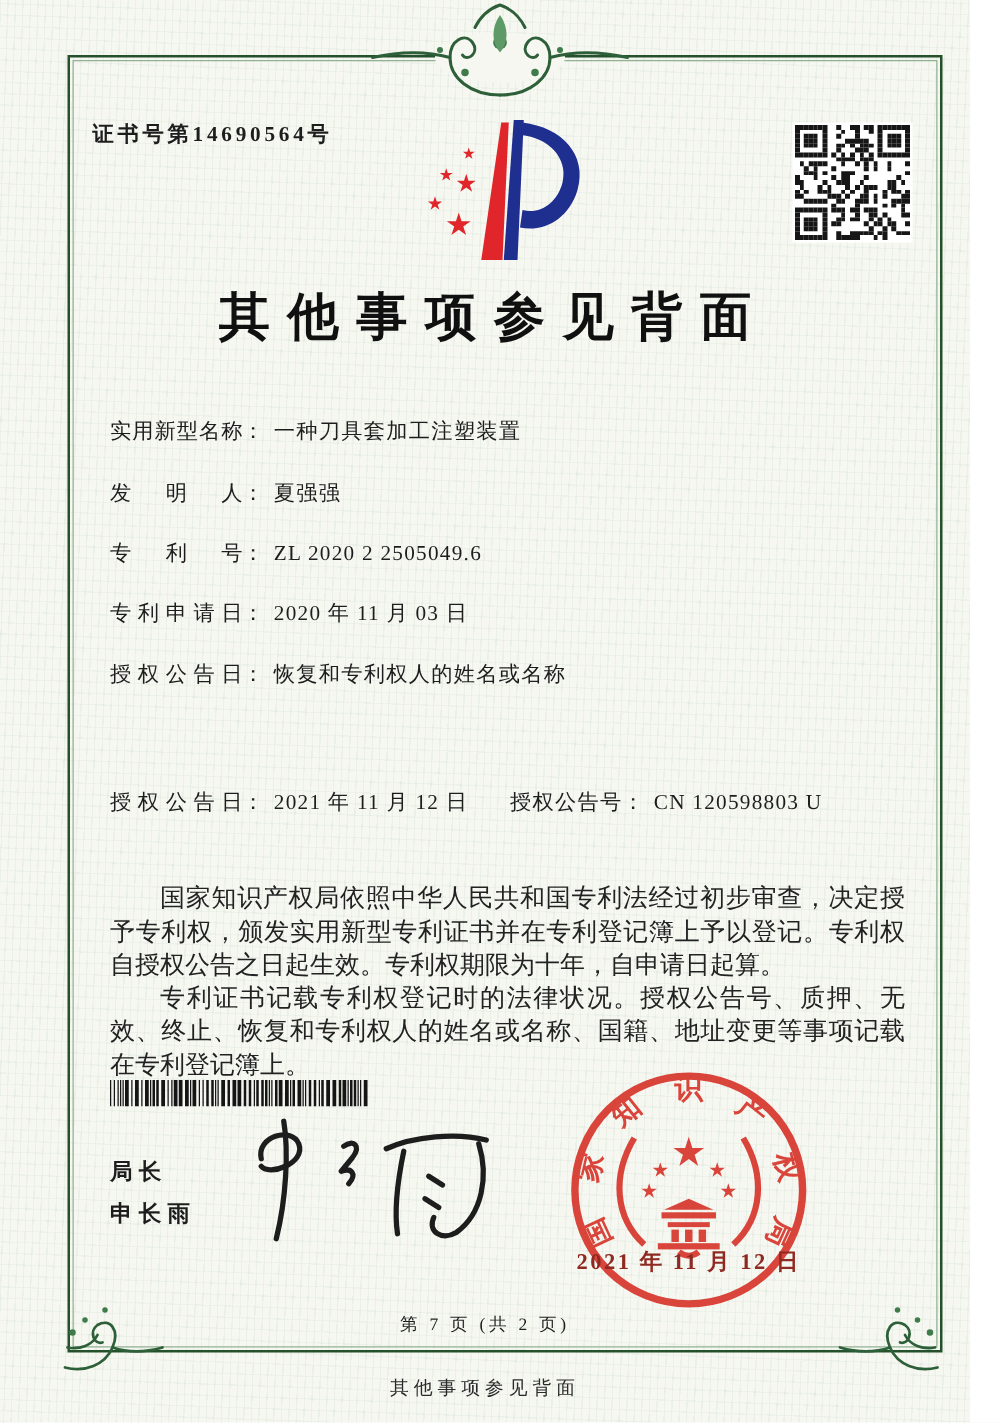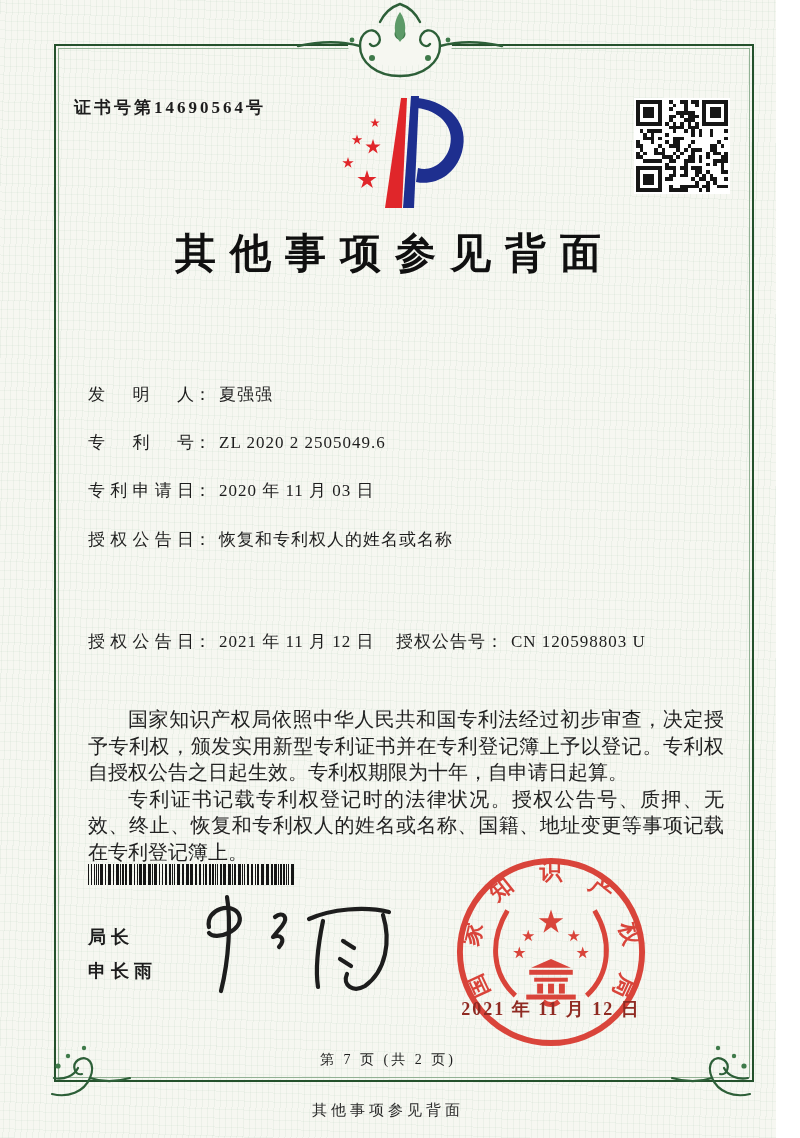--- a/index.html
+++ b/index.html
@@ -21,21 +21,21 @@
       display:grid; grid-template-columns:repeat(25,1fr); grid-template-rows:repeat(25,1fr);}
   .qr div{background:transparent;} .qr div.on{background:#161616;}
   .title{left:0; right:0; top:226px; text-align:center; font-size:41px; font-weight:bold;
          letter-spacing:14px; text-indent:14px; color:#101010;}
   .row{position:absolute; left:88px; font-size:17px; white-space:nowrap;}
   .lbl{display:inline-block; width:106px; text-align:justify; text-align-last:justify;}
   .colon{display:inline-block; margin-right:8px;}
   .val{letter-spacing:1px;}
   .addr-val{display:inline-block; vertical-align:top; white-space:normal; width:540px; line-height:26px;}
   .pair2{position:absolute; left:308px; top:0; white-space:nowrap;}
-  .pair2 .lbl2{letter-spacing:1px;}
+  .pair2 .lbl2{letter-spacing:1px;margin-left:12px;}
   .body-text{left:88px; width:636px; top:706px; font-size:20px; line-height:26.5px;
              text-align:justify; color:#222;}
   .body-text p{margin:0; text-indent:2em;}
   .barcode{left:88px; top:864px; width:210px; height:21px; display:flex; align-items:stretch;}
   .barcode span{display:block; background:#151515; height:100%;}
   .signoff{left:88px; top:920px; font-size:18px; font-weight:600; letter-spacing:5px; line-height:34px;}
   .signature{left:185px; top:893px;}
   .seal{left:452px; top:853px; width:198px; height:198px;}
   .seal-date{left:458px; top:997px; width:186px; text-align:center; font-size:18px;
              font-weight:bold; color:#8f2a22; letter-spacing:2px; white-space:nowrap;}
@@ -742,20 +742,23 @@
       <div class="on"></div>
       <div></div>
       <div></div>
       <div></div>
       <div></div>
       <div></div>
     </div>
 
   <div class="abs title">其他事项参见背面</div>
 
+  <div class="row" style="top:333px">
+    <span class="lbl">实用新型名称</span><span class="colon">：</span><span class="val">一种刀具套加工注塑装置</span>
+  </div>
   <div class="row" style="top:383px">
     <span class="lbl">发明人</span><span class="colon">：</span><span class="val">夏强强</span>
   </div>
   <div class="row" style="top:431px">
     <span class="lbl">专利号</span><span class="colon">：</span><span class="val">ZL 2020 2 2505049.6</span>
   </div>
   <div class="row" style="top:479px">
     <span class="lbl">专利申请日</span><span class="colon">：</span><span class="val">2020 年 11 月 03 日</span>
   </div>
   <div class="row" style="top:528px">

